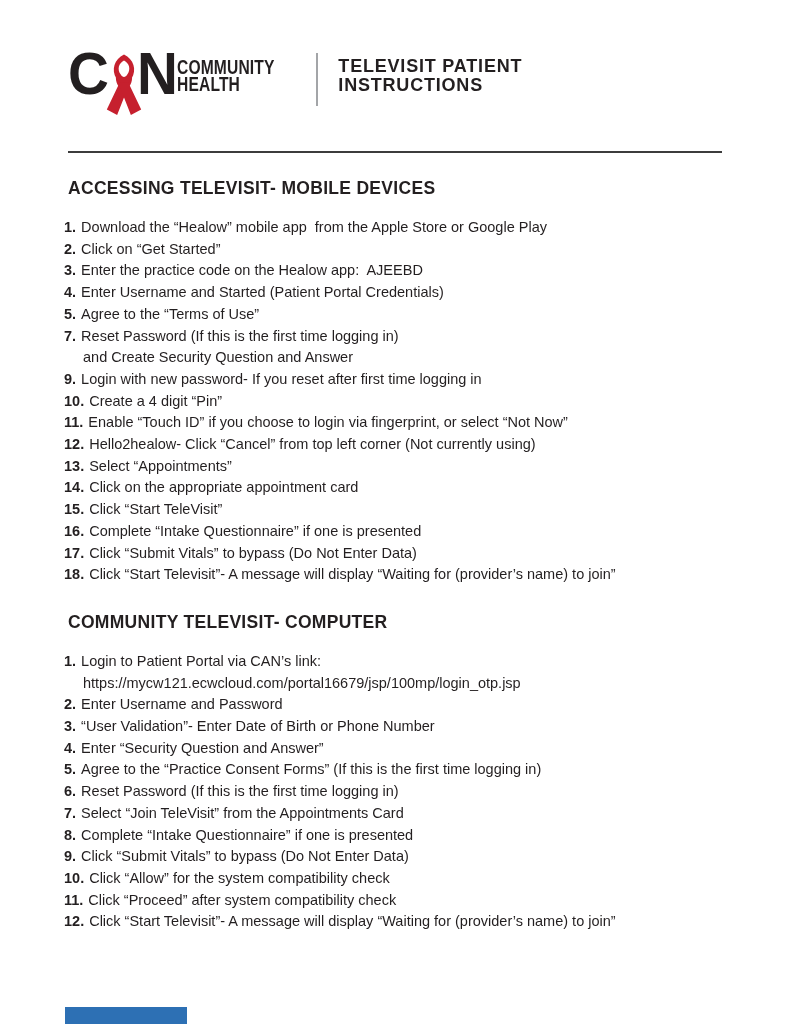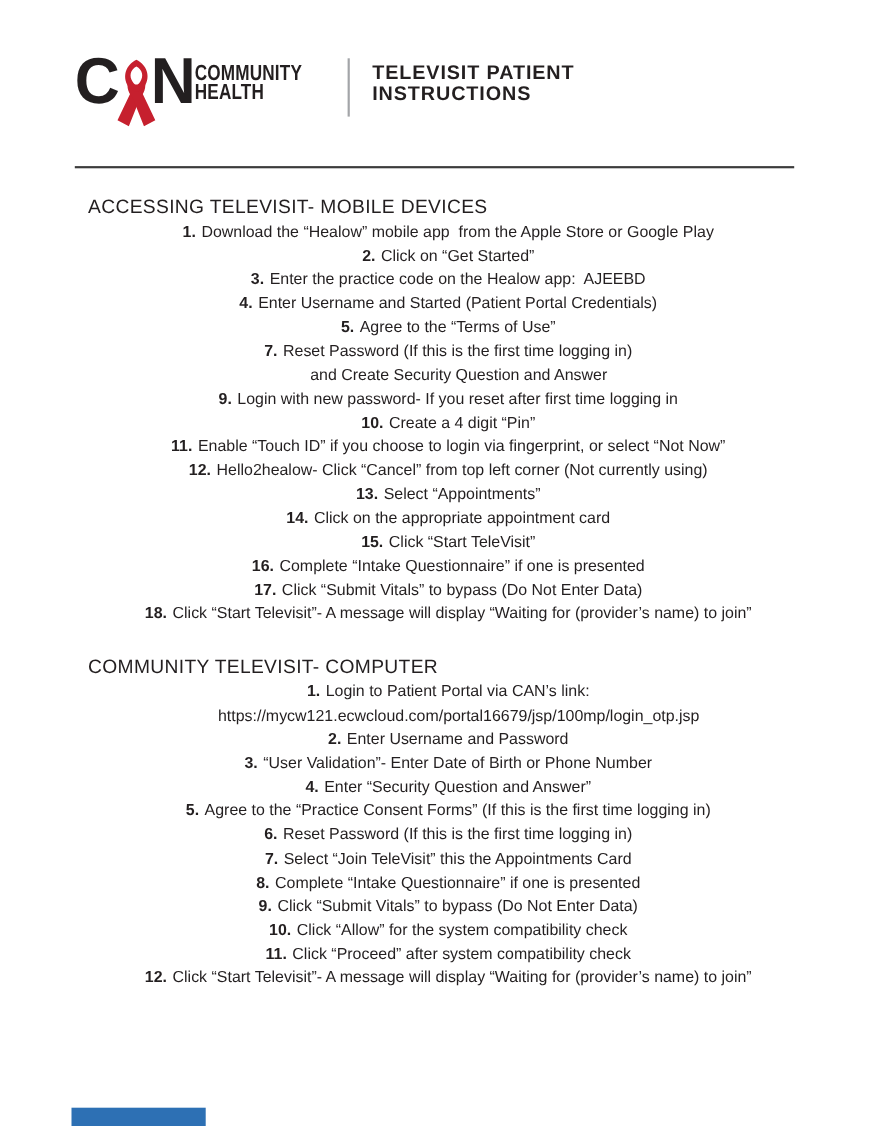--- a/index.html
+++ b/index.html
@@ -23,25 +23,25 @@
   }
   .vdiv{width:2px;height:53px;background:#a3a5a8;margin-left:14px;margin-top:0;}
   .doc-title{margin-left:20px;padding-top:4px;}
   .doc-title div{
     font-size:18px;font-weight:bold;line-height:19px;letter-spacing:.8px;white-space:nowrap;
   }
   .hrule{height:2px;background:#3c3c3c;margin:32px 69px 0 68px;}
   
   .content{padding:0 40px 0 64px;}
   .sec-h{
-    font-size:17.5px;font-weight:normal;letter-spacing:.3px;margin:27px 0 0 16px;
+    font-size:17.5px;font-weight:bold;letter-spacing:.3px;margin:27px 0 0 4px;
     line-height:19px;white-space:nowrap;
   }
   .sec-h.first{margin-top:26px;}
-  .items{margin-top:3px;text-align:center;}
+  .items{margin-top:19px;}
   .item{font-size:14.5px;line-height:21.7px;white-space:pre-wrap;}
   .item .num{font-weight:bold;margin-right:5px;}
   .item.cont{padding-left:19px;}
   
   .footer-bar{position:absolute;left:65px;bottom:0;width:122px;height:17px;}
 </style>
 </head>
 <body>
 
 <div class="header">
@@ -95,21 +95,21 @@
     </div>
     <div class="sec-h">COMMUNITY TELEVISIT- COMPUTER</div>
     <div class="items">
       <div class="item"><span class="num">1.</span><span class="txt">Login to Patient Portal via CAN’s link:</span></div>
       <div class="item cont"><span class="txt">https://mycw121.ecwcloud.com/portal16679/jsp/100mp/login_otp.jsp</span></div>
       <div class="item"><span class="num">2.</span><span class="txt">Enter Username and Password</span></div>
       <div class="item"><span class="num">3.</span><span class="txt">“User Validation”- Enter Date of Birth or Phone Number</span></div>
       <div class="item"><span class="num">4.</span><span class="txt">Enter “Security Question and Answer”</span></div>
       <div class="item"><span class="num">5.</span><span class="txt">Agree to the “Practice Consent Forms” (If this is the first time logging in)</span></div>
       <div class="item"><span class="num">6.</span><span class="txt">Reset Password (If this is the first time logging in)</span></div>
-      <div class="item"><span class="num">7.</span><span class="txt">Select “Join TeleVisit” this the Appointments Card</span></div>
+      <div class="item"><span class="num">7.</span><span class="txt">Select “Join TeleVisit” from the Appointments Card</span></div>
       <div class="item"><span class="num">8.</span><span class="txt">Complete “Intake Questionnaire” if one is presented</span></div>
       <div class="item"><span class="num">9.</span><span class="txt">Click “Submit Vitals” to bypass (Do Not Enter Data)</span></div>
       <div class="item"><span class="num">10.</span><span class="txt">Click “Allow” for the system compatibility check</span></div>
       <div class="item"><span class="num">11.</span><span class="txt">Click “Proceed” after system compatibility check</span></div>
       <div class="item"><span class="num">12.</span><span class="txt">Click “Start Televisit”- A message will display “Waiting for (provider’s name) to join”</span></div>
     </div>
   </div>
 
 <div class="footer-bar" style="background: rgb(45, 112, 180);"></div>
 

